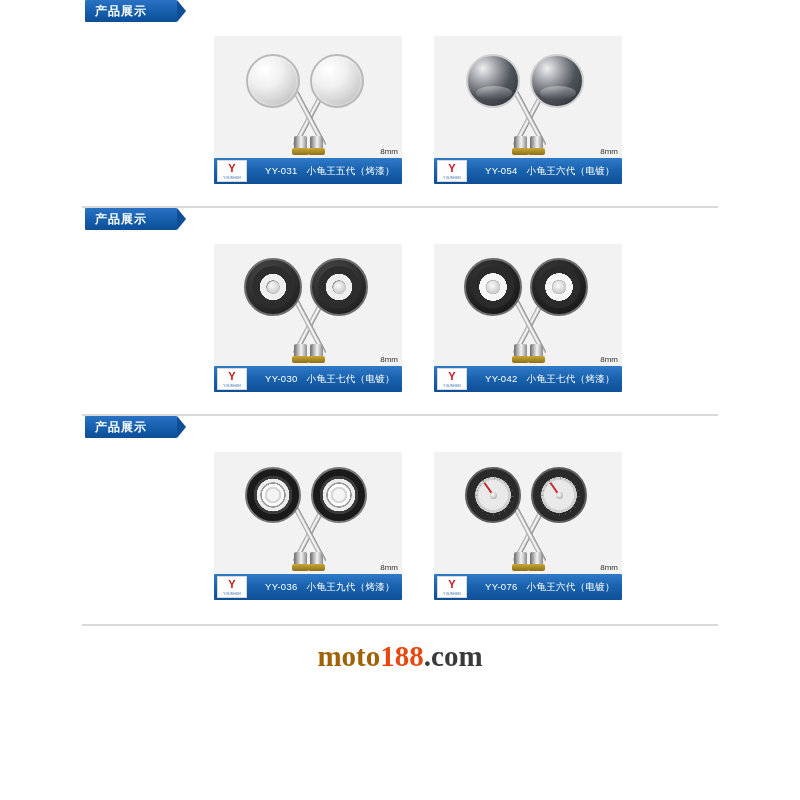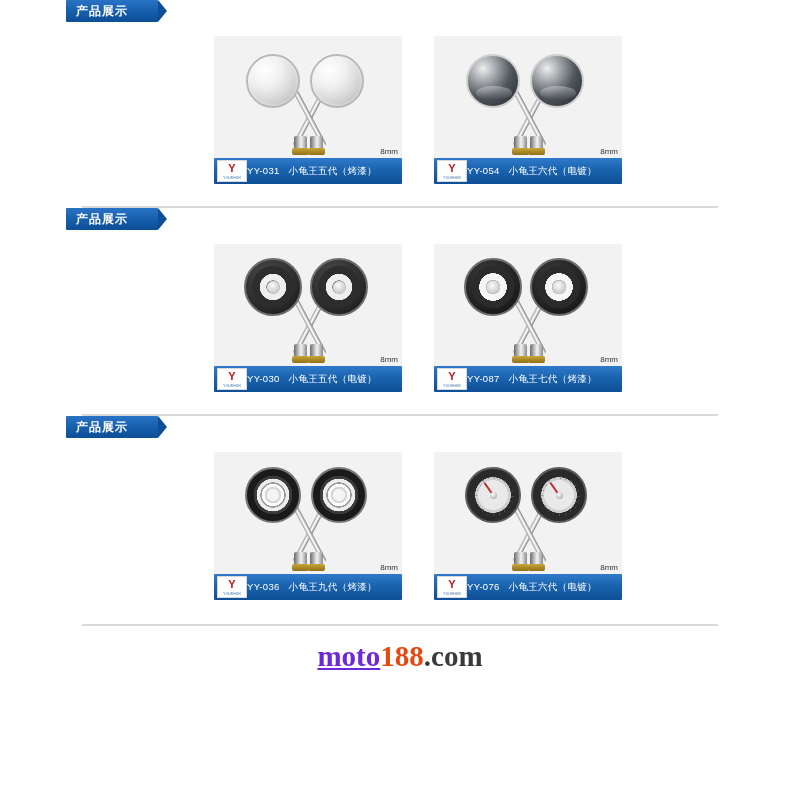--- a/index.html
+++ b/index.html
@@ -15,21 +15,21 @@
     overflow: hidden;
   }
 
   
   .section { position: relative; width: 800px; }
 
   
   .banner-wrap {
     position: relative;
     height: 26px;
-    margin-left: 66px;
+    margin-left: 85px;
   }
   .banner {
     position: absolute;
     left: 0; top: 0;
     width: 92px; height: 22px;
     background: linear-gradient(to bottom, #2a72c4 0%, #1760ad 50%, #0d4e96 100%);
     border-radius: 1px;
     color: #ffffff;
     font-size: 12px;
     font-weight: bold;
@@ -104,21 +104,21 @@
   .logo .mark2 {
     position: absolute;
     left: 0; right: 0; bottom: 1px;
     text-align: center;
     font-size: 3.2px;
     color: #1a5fa8;
     letter-spacing: .2px;
     line-height: 4px;
   }
   .cap-text {
-    margin-left: 0;
+    margin-left: 18px;
     font-size: 9.5px;
     white-space: nowrap;
     letter-spacing: .3px;
   }
   .cap-text .code { margin-right: 6px; }
 
   
   .divider {
     width: 636px;
     height: 2px;
@@ -129,21 +129,21 @@
 
   
   .footer {
     margin-top: 14px;
     text-align: center;
     font-family: "Liberation Serif", serif;
     font-weight: bold;
     font-size: 29px;
     letter-spacing: 0px;
   }
-  .footer .m1 { color: #6d28d9; text-decoration: underline; }
+  .footer .m1 { color: #a16207; }
   .footer .m2 { color: #e8470f; }
   .footer .m3 { color: #3a3a3a; }
 
   
   .mirror {
     position: absolute;
     width: 100%; height: 100%;
     left: 0; top: 0;
   }
   
@@ -381,21 +381,21 @@
           </div>
           <div class="mm">8mm</div>
         </div>
         <div class="caption">
           <div class="logo">
             <span class="mark">Y</span>
             <span class="mark2">YOUSHUN</span>
           </div>
           <div class="cap-text">
             <span class="code">YY-030</span>
-            <span>小龟王五代（电镀）</span>
+            <span>小龟王七代（电镀）</span>
           </div>
         </div>
       </div>
 
       <div class="card">
         <div class="photo">
           <div class="mirror">
             <div class="stem stem-l"></div>
             <div class="stem stem-r"></div>
             <div class="base base-l"></div>
@@ -414,21 +414,21 @@
             </div>
           </div>
           <div class="mm">8mm</div>
         </div>
         <div class="caption">
           <div class="logo">
             <span class="mark">Y</span>
             <span class="mark2">YOUSHUN</span>
           </div>
           <div class="cap-text">
-            <span class="code">YY-087</span>
+            <span class="code">YY-042</span>
             <span>小龟王七代（烤漆）</span>
           </div>
         </div>
       </div>
 
     </div>
   </div>
 
   <div class="divider"></div>
 

